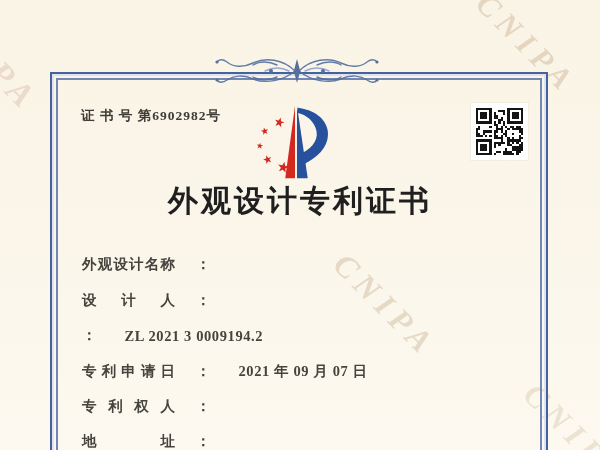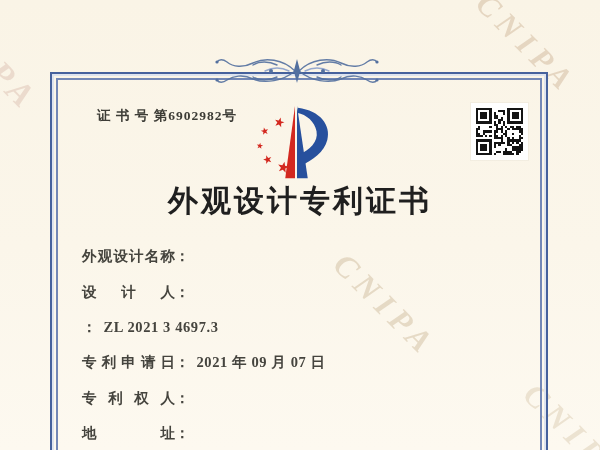--- a/index.html
+++ b/index.html
@@ -13,33 +13,33 @@
     transform:rotate(45deg);transform-origin:0 0;
     font-style:italic;font-weight:bold;letter-spacing:7px;
     font-family:"Liberation Serif","DejaVu Serif",serif;
   }
   .frame{position:absolute;left:50px;top:72px;width:494px;height:395px;border:2px solid #46619c;z-index:2;}
   .frame-mid{position:absolute;inset:0;border:2px solid #dde3ef;}
   .frame-in{position:absolute;inset:2px;border:2px solid #7387b6;}
   .ornament{position:absolute;left:207px;top:55px;z-index:3;}
   .certno{
     position:absolute;left:81px;top:107px;z-index:3;
-    font-size:13.5px;font-weight:600;color:#3d3c36;letter-spacing:1px;white-space:pre;margin-left:16px;
+    font-size:13.5px;font-weight:600;color:#3d3c36;letter-spacing:1px;white-space:pre;
   }
   .qr{
     position:absolute;left:471px;top:103px;width:47px;height:47px;z-index:3;
     background:#ffffff;padding:5px;box-shadow:0 0 0 1px rgba(0,0,0,0.03);
   }
   .logo{position:absolute;left:251px;top:99px;z-index:3;}
   .title{
     position:absolute;left:0;top:181px;width:600px;z-index:3;text-align:center;
     font-size:30px;font-weight:700;letter-spacing:3px;color:#1f1f1f;
   }
   .fields{position:absolute;left:82px;top:239px;right:58px;z-index:3;}
-  .row{display:flex;align-items:center;height:35.4px;font-size:14.5px;font-weight:600;color:#45443e;}
+  .row{display:flex;align-items:flex-end;height:35.4px;font-size:14.5px;font-weight:600;color:#45443e;gap:21px;}
   .lbl{flex:none;display:inline-block;width:93px;text-align:justify;text-align-last:justify;}
   .colon{flex:none;margin-right:7px;}
   .val{white-space:pre;letter-spacing:0.6px;}
 </style>
 </head>
 <body>
 
 <div class="page">
 
   <div class="wm" style="left:-50px;top:-4px;font-size:34px;color:rgba(205,165,150,.32)">CNIPA</div>
@@ -240,21 +240,21 @@
     <div class="row">
       <span class="lbl">外观设计名称</span>
         <span class="colon">：</span>
     </div>
     <div class="row">
       <span class="lbl">设计人</span>
         <span class="colon">：</span>
     </div>
     <div class="row">
         <span class="colon">：</span>
-        <span class="val">ZL 2021 3 4697.3</span>
+        <span class="val">ZL 2021 3 0009194.2</span>
     </div>
     <div class="row">
       <span class="lbl">专利申请日</span>
         <span class="colon">：</span>
         <span class="val">2021 年 09 月 07 日</span>
     </div>
     <div class="row">
       <span class="lbl">专利权人</span>
         <span class="colon">：</span>
     </div>

